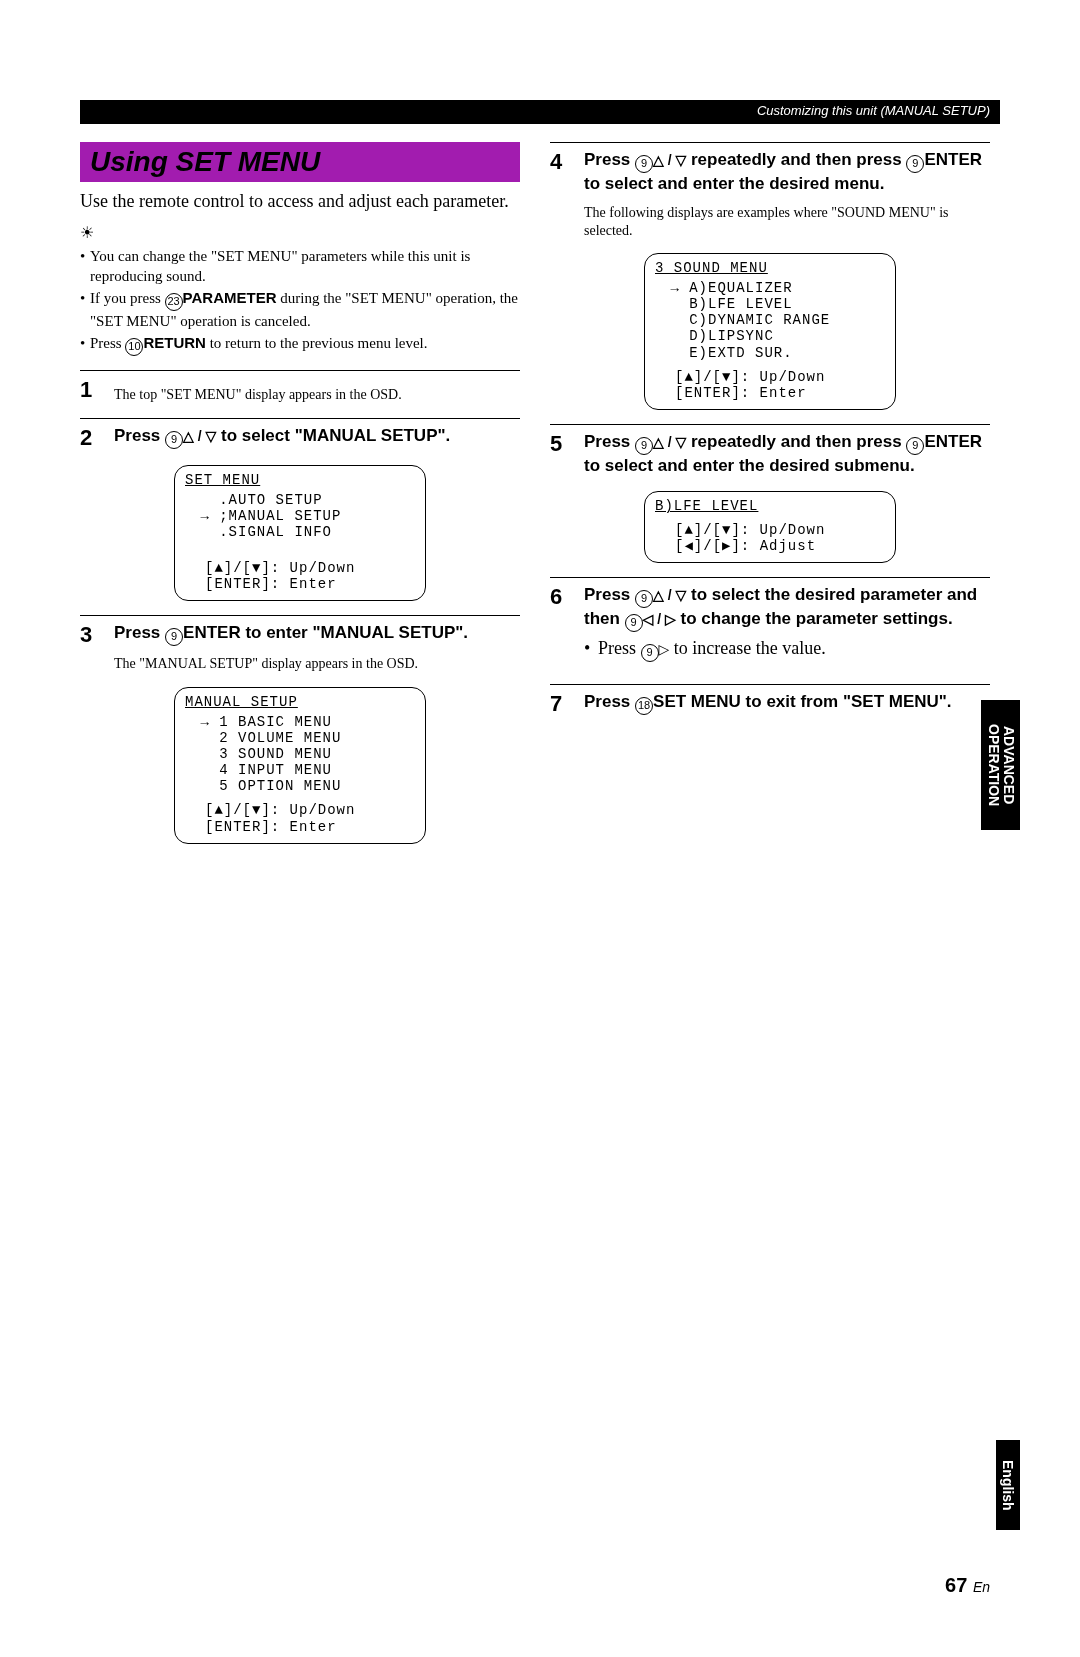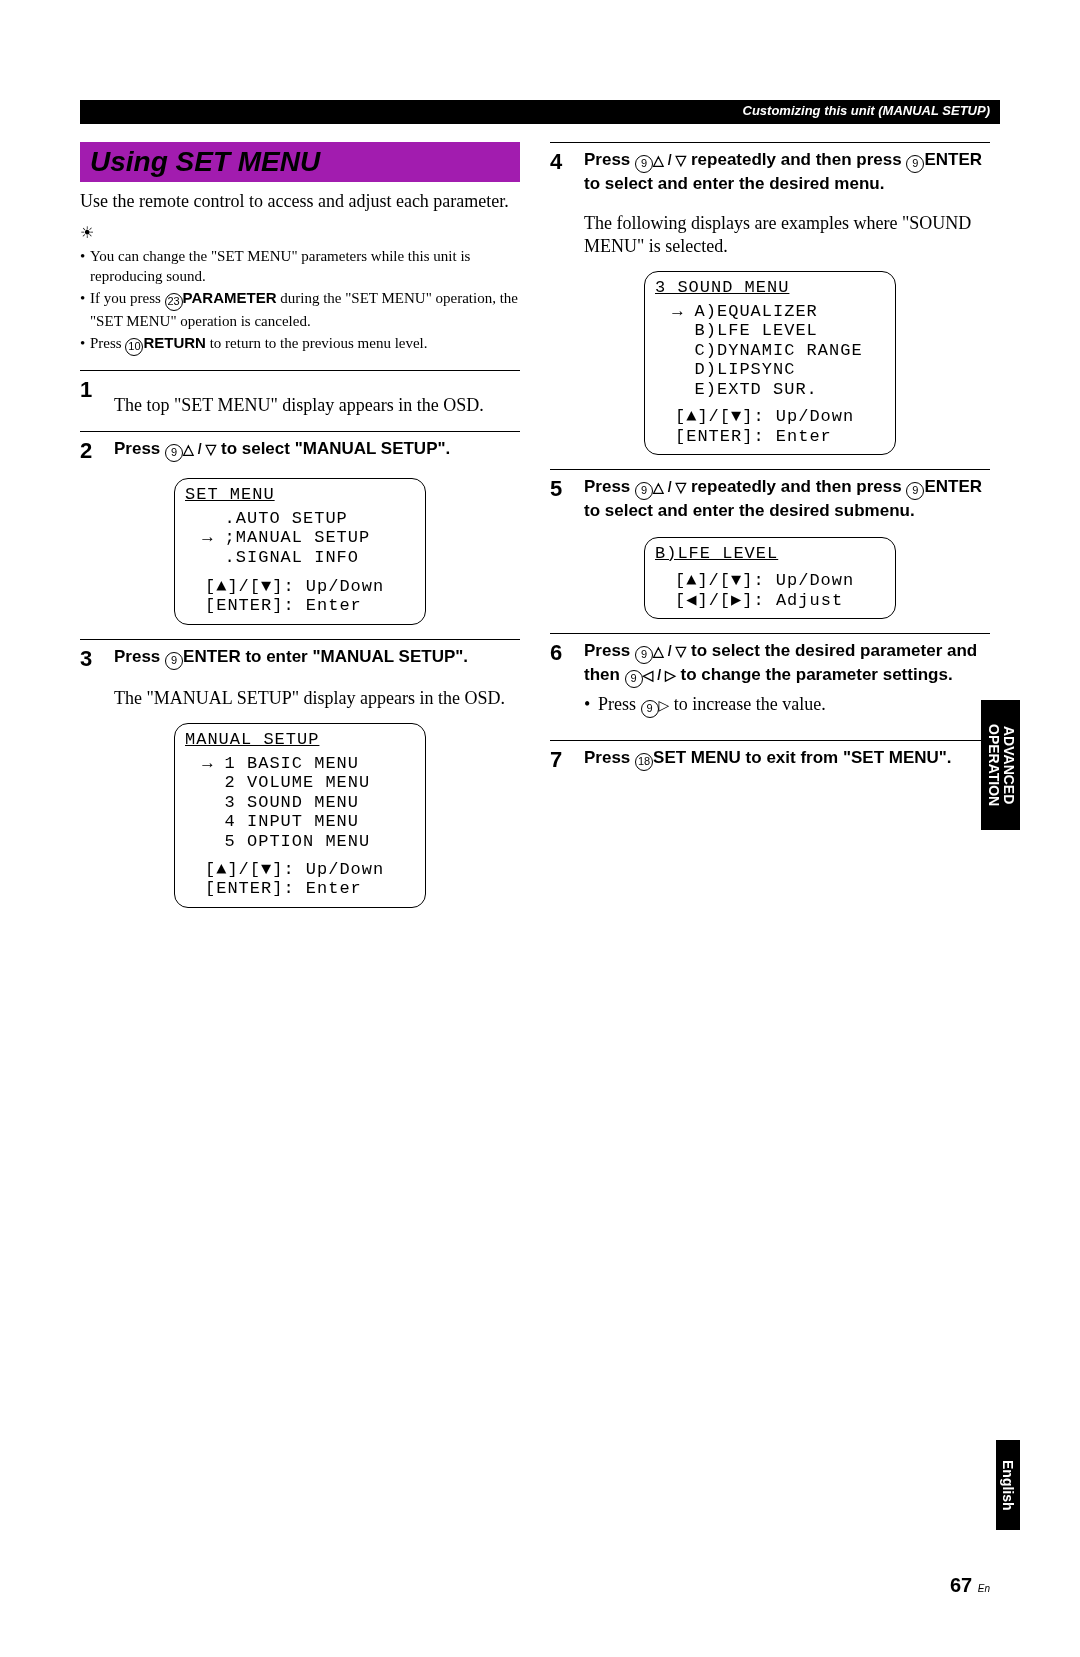--- a/index.html
+++ b/index.html
@@ -23,21 +23,21 @@
     margin-bottom: 18px;
   }
   .header-text {
     position: absolute;
     right: 10px;
     top: 3px;
     color: #fff;
     font-family: Arial, sans-serif;
     font-size: 13px;
     font-style: italic;
-    font-weight: bold;
+    font-weight: normal;
   }
   .columns {
     display: flex;
     gap: 30px;
   }
   .col {
     width: 440px;
   }
   .section-title-box {
     background: #a21caf;
@@ -97,23 +97,23 @@
   .step-body {
     flex: 1;
   }
   .step-head {
     font-family: Arial, sans-serif;
     font-weight: bold;
     font-size: 17px;
     line-height: 1.3;
   }
   .step-desc {
-    font-size: 18px;
+    font-size: 14px;
     line-height: 1.25;
-    margin-top: 17px;
+    margin-top: 9px;
   }
   .step-bullets {
     margin: 4px 0 8px 0;
     padding: 0;
     list-style: none;
   }
   .step-bullets li {
     font-size: 18px;
     line-height: 1.4;
     padding-left: 14px;
@@ -141,21 +141,21 @@
     font-family: Arial, sans-serif;
     font-weight: bold;
   }
   .lcd {
     border: 1px solid #000;
     border-radius: 14px;
     width: 230px;
     margin: 14px auto 10px auto;
     padding: 6px 10px 8px 10px;
     font-family: "Courier New", monospace;
-    font-size: 17px;
+    font-size: 14px;
     line-height: 1.15;
     letter-spacing: 1px;
   }
   .lcd-title {
     text-decoration: underline;
     margin-bottom: 4px;
   }
   .lcd-body {
     margin-left: 6px;
     min-height: 60px;
@@ -182,21 +182,21 @@
   .page-num {
     position: absolute;
     right: 90px;
     bottom: 60px;
     font-family: Arial, sans-serif;
     font-weight: bold;
     font-size: 20px;
   }
   .page-num .en {
     font-style: italic;
-    font-size: 10px;
+    font-size: 14px;
     font-weight: normal;
   }
   .tri { font-size: 14px; }
 </style>
 </head>
 <body>
 
 <div class="page">
   <div class="header-bar">
     <span class="header-text">Customizing this unit (MANUAL SETUP)</span>

